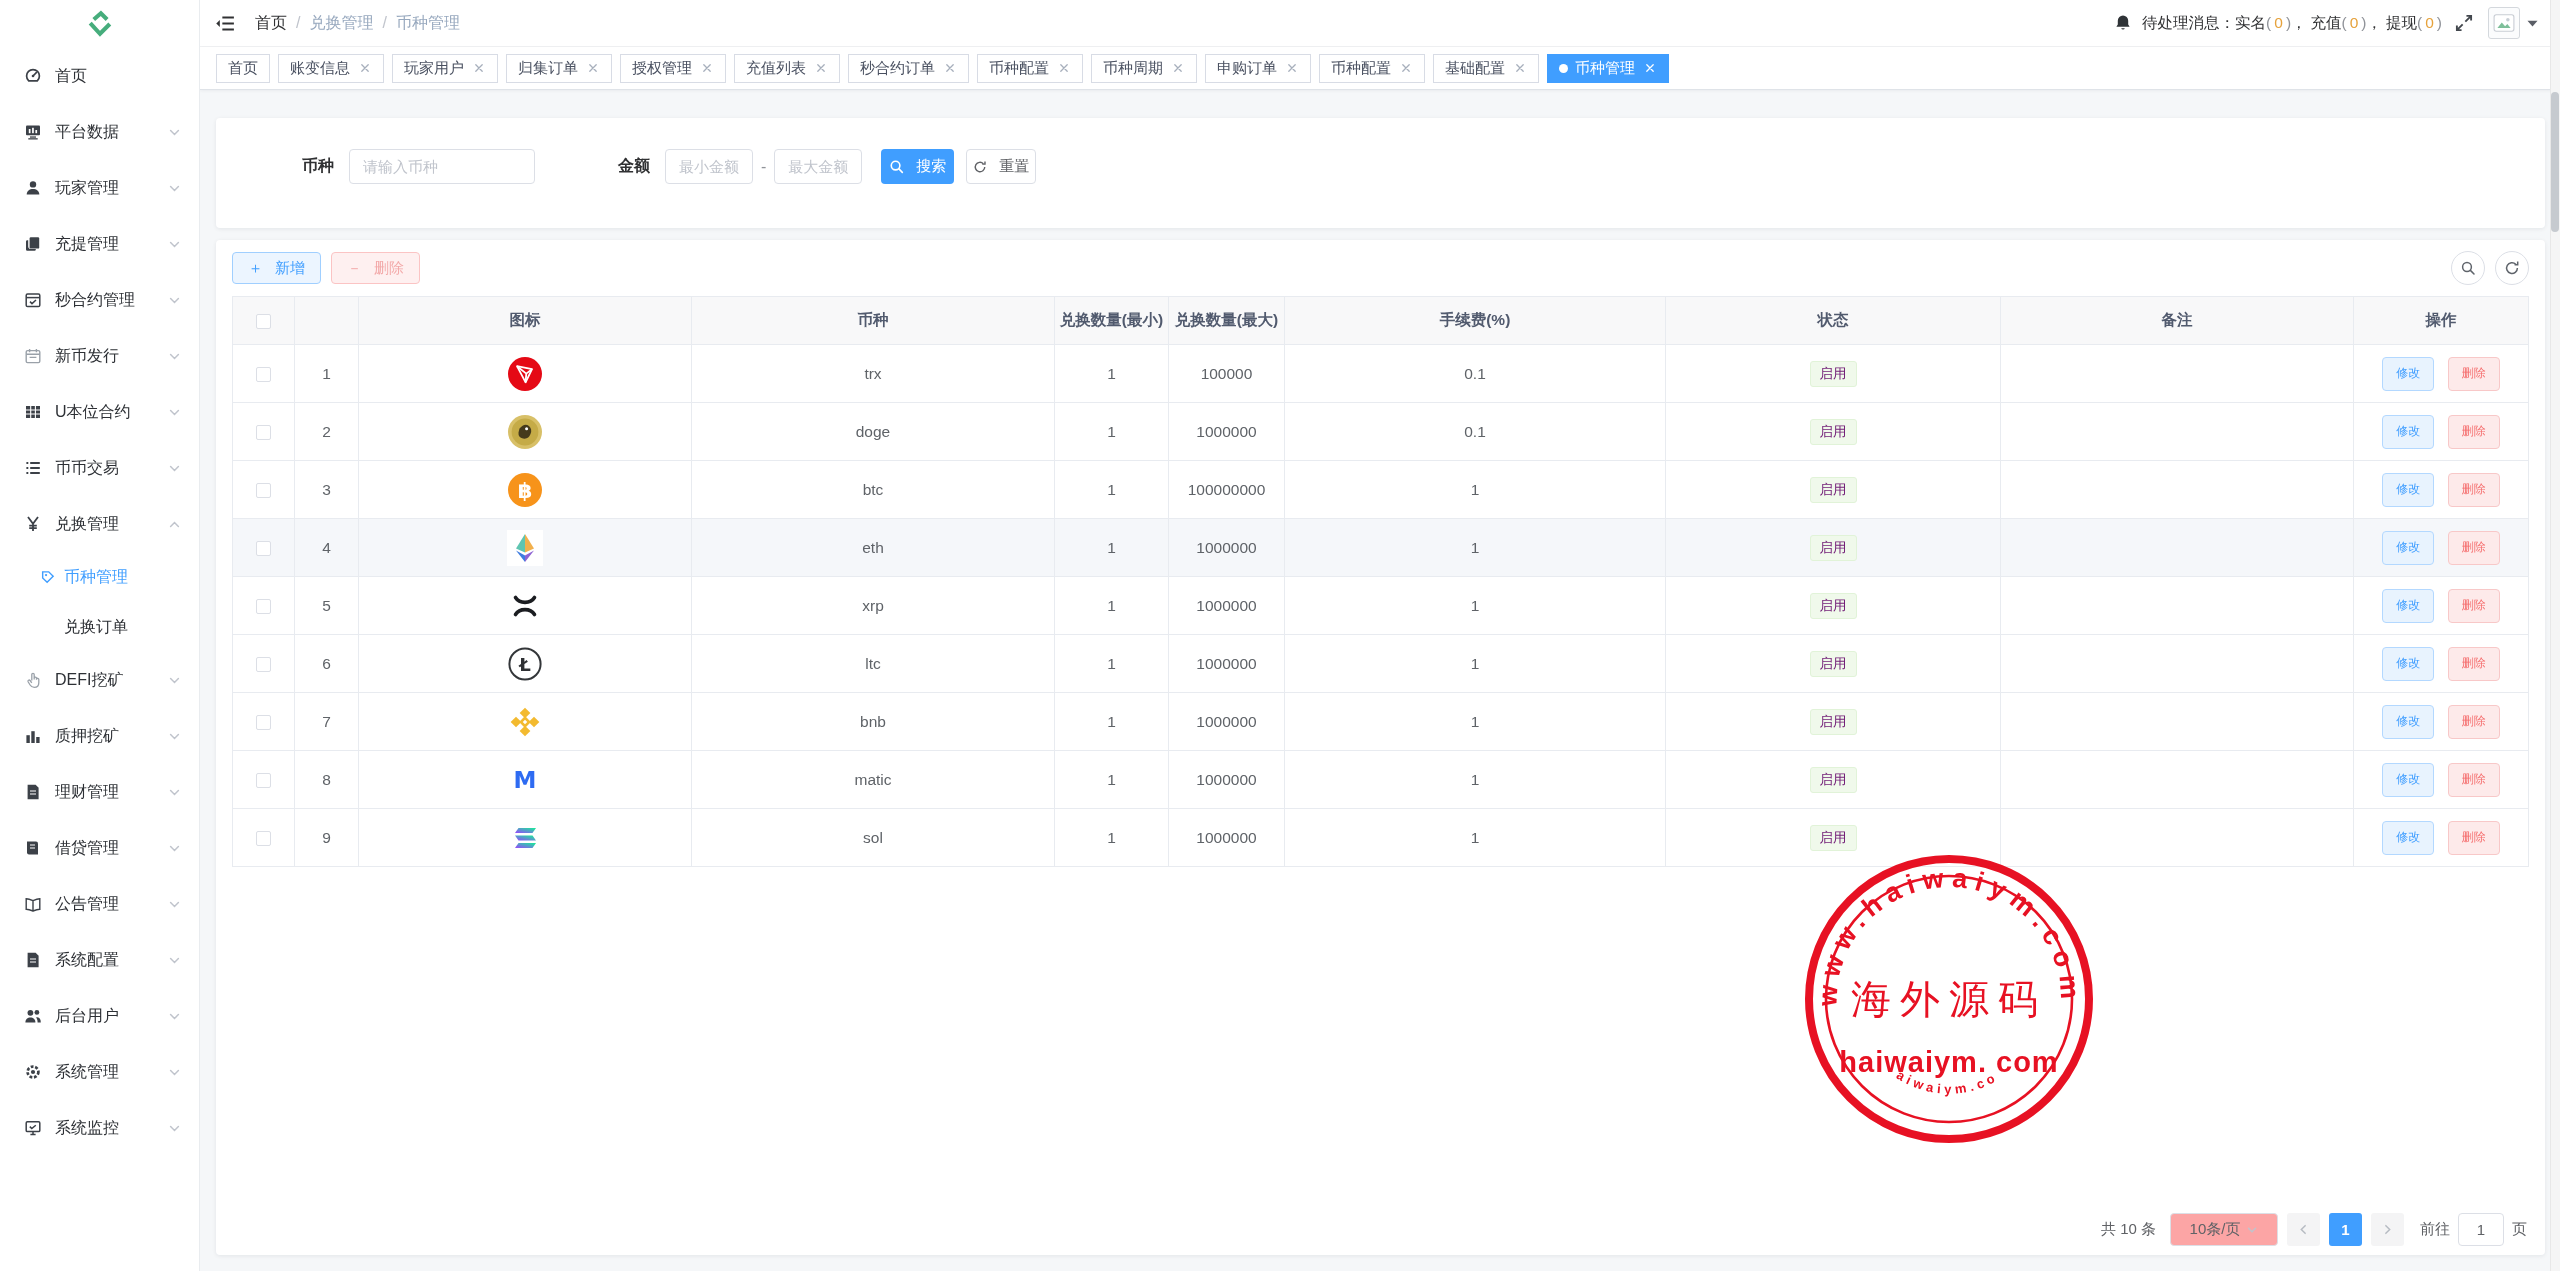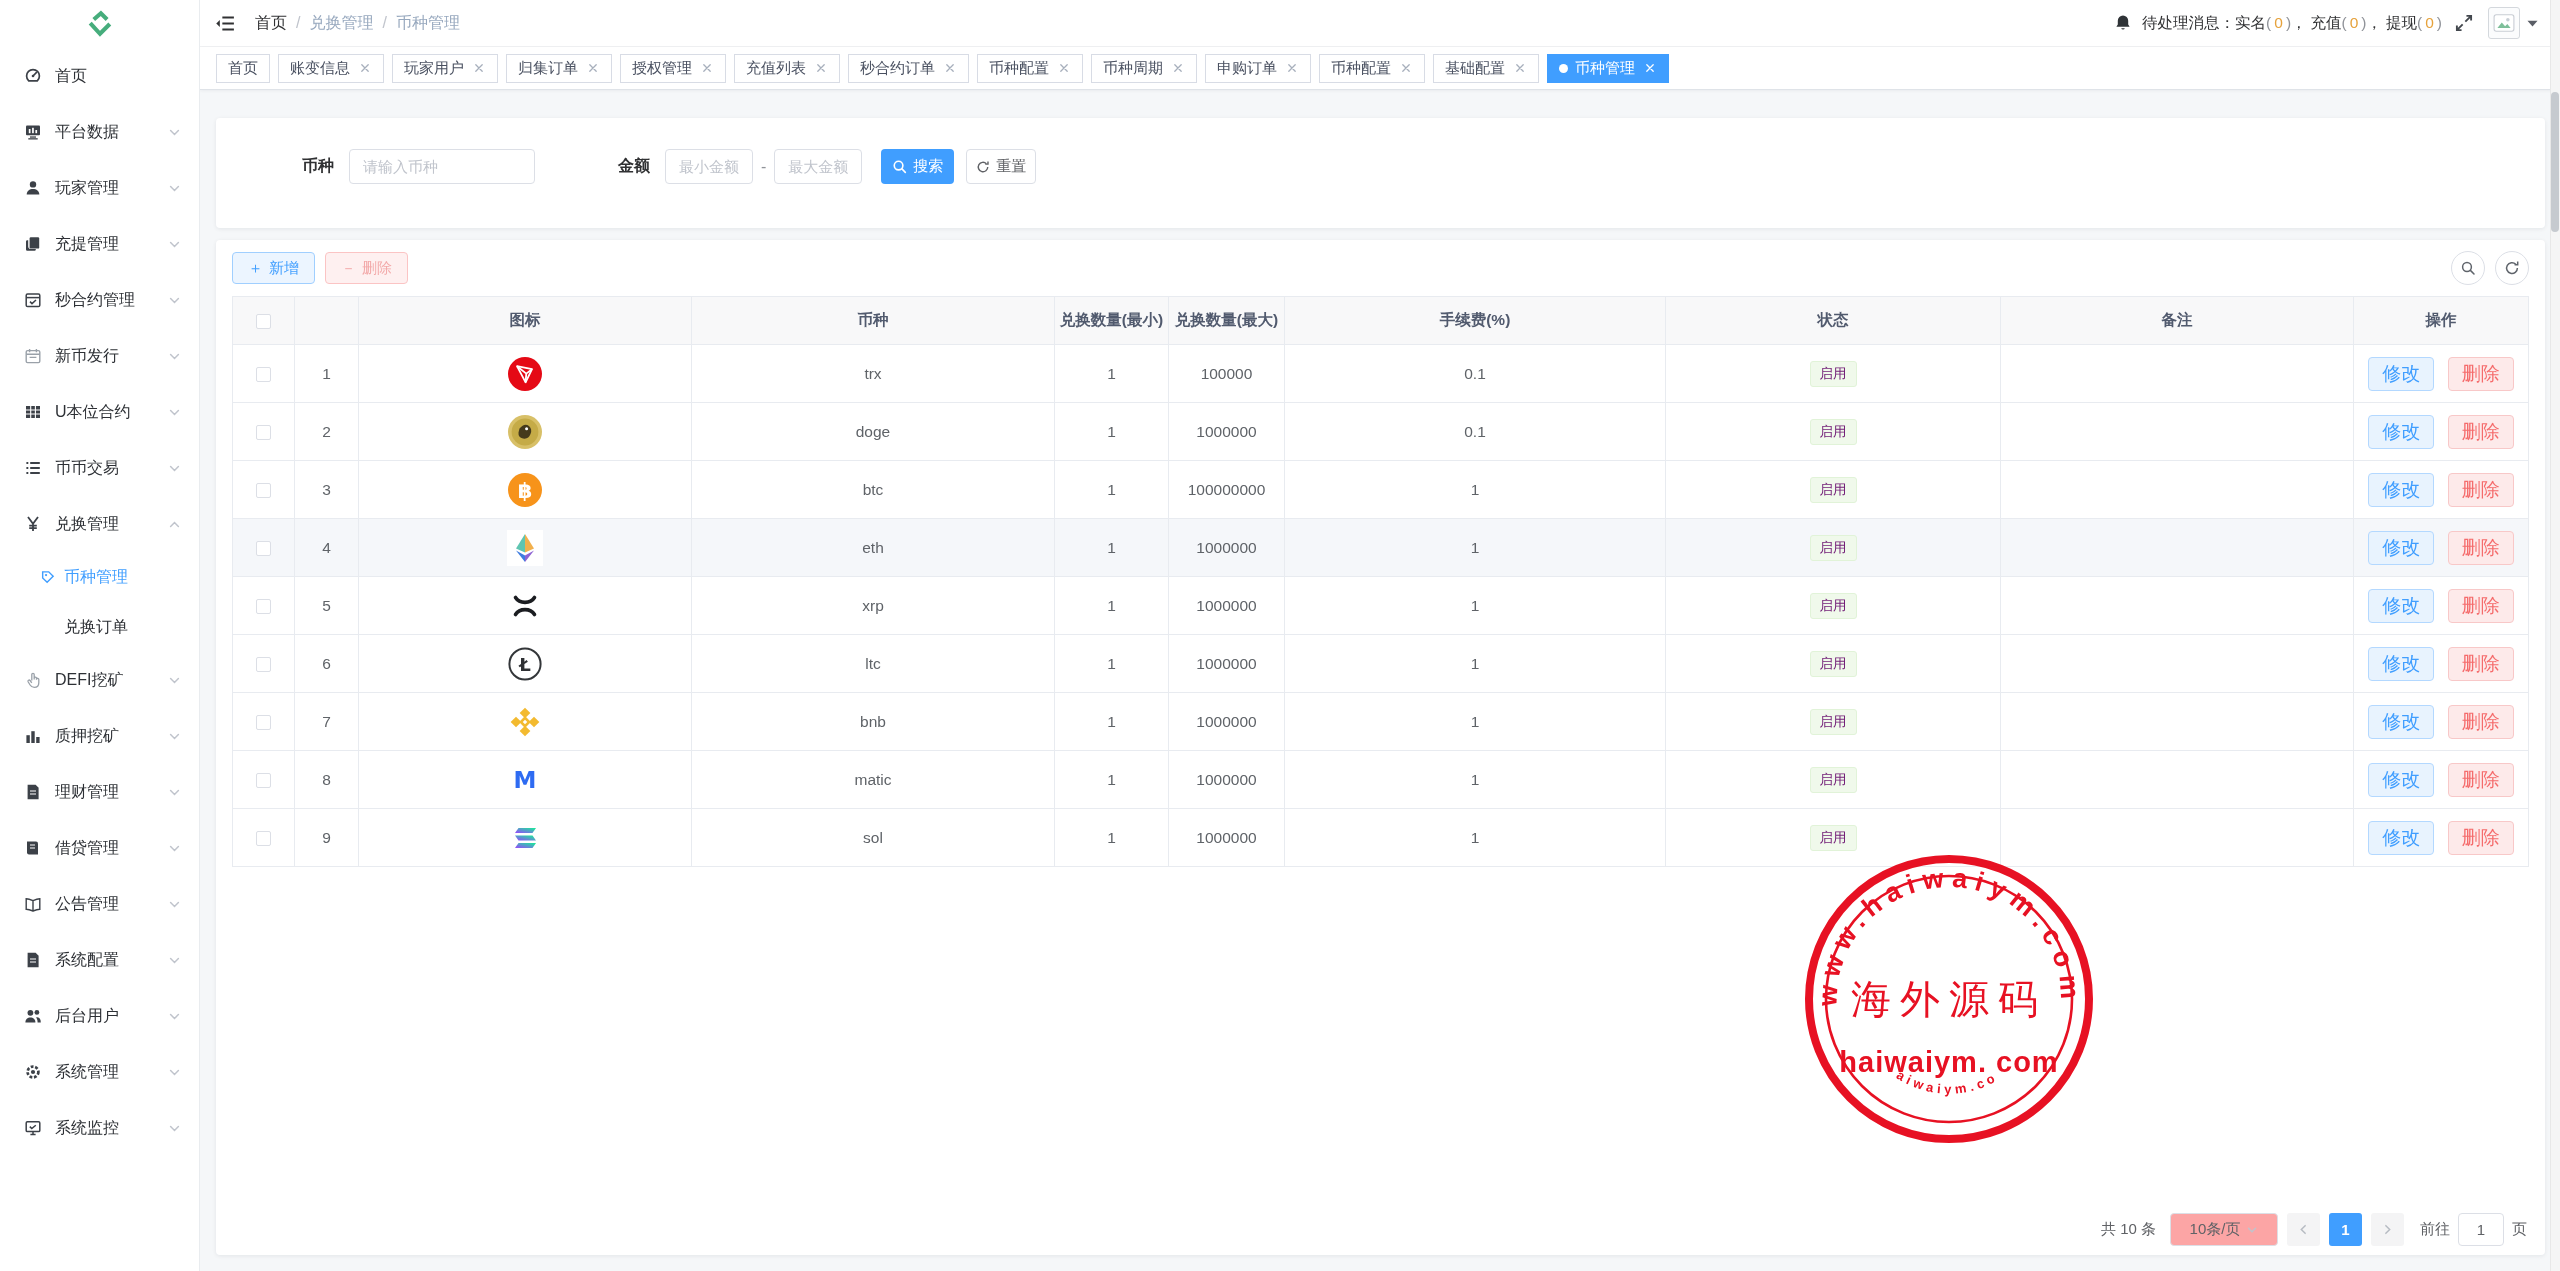--- a/index.html
+++ b/index.html
@@ -56,40 +56,40 @@
   .card-title{display:flex;align-items:center;font-size:17px;font-weight:bold;color:#17233d}
   .title-bar{width:5px;height:17px;border-radius:2px;background:#409EFF;margin-right:9px}
   .search-form{display:flex;align-items:center;margin-top:16px;padding-left:68px;font-size:16px}
   .search-form .f-label{font-weight:bold;color:#303133;margin-right:15px}
   .inp{height:35px;border:1px solid #dcdfe6;border-radius:4px;padding:0 13px;font-size:15px;color:#606266;background:#fff;outline:none;font-family:inherit}
   .inp::placeholder{color:#c0c4cc}
   .inp.coin{width:186px}
   .inp.small{width:88px;text-align:center}
   .amount-label{margin-left:83px}
   .dash{color:#909399;margin:0 8px}
-  .btn{display:inline-flex;align-items:center;justify-content:center;gap:6px;height:35px;border-radius:4px;font-size:15px;cursor:pointer;border:1px solid transparent;font-family:inherit}
+  .btn{display:inline-flex;align-items:center;justify-content:center;gap:12px;height:35px;border-radius:4px;font-size:15px;cursor:pointer;border:1px solid transparent;font-family:inherit}
   .btn-search{width:73px;background:#409EFF;color:#fff;margin-left:19px}
   .btn-reset{width:70px;background:#fff;border-color:#dcdfe6;color:#606266;margin-left:12px}
 
   .table-card{margin-top:12px;height:1015px;padding:12px 16px;position:relative}
   .table-toolbar{display:flex;align-items:center;height:32px}
   .btn-add{padding:0 15px;height:32px;background:#ecf5ff;border-color:#a0cfff;color:#409EFF}
   .btn-del{padding:0 15px;height:32px;background:#fef0f0;border-color:#fbc4c4;color:#f3a9a9;margin-left:10px}
   .toolbar-right{margin-left:auto;display:flex;gap:10px}
   .circle-btn{width:34px;height:34px;border-radius:50%;border:1px solid #dcdfe6;background:#fff;color:#5f646b;display:flex;align-items:center;justify-content:center;cursor:pointer}
 
   table.grid{width:100%;border-collapse:collapse;table-layout:fixed;margin-top:12px;font-size:15.5px;color:#5f6368}
   table.grid th,table.grid td{border:1px solid #e8ebf0;text-align:center;vertical-align:middle;overflow:hidden}
   table.grid th{height:48px;background:#f8f8f9;color:#515a6e;font-weight:bold;font-size:15.5px}
   table.grid td{height:58px;background:#fff}
   tr.highlight td{background:#f5f7fa}
   .cb{display:inline-block;width:15px;height:15px;border:1px solid #dcdfe6;border-radius:2px;background:#fff;cursor:pointer;vertical-align:middle}
   .coin-ic{display:inline-flex;vertical-align:middle}
   .badge{display:inline-block;padding:3px 9px;font-size:13.5px;border-radius:3px;background:#f0f9eb;border:1px solid #e1f3d8;color:#701a75}
-  .op-btn{display:inline-flex;align-items:center;height:31px;padding:16px 13px;border-radius:4px;font-size:19px;cursor:pointer}
+  .op-btn{display:inline-flex;align-items:center;height:31px;padding:16px 13px;border-radius:4px;font-size:12px;cursor:pointer}
   .op-edit{background:#e8f3fe;border:1px solid #b3d8ff;color:#409EFF;margin-right:9px}
   .op-del{background:#fdeaea;border:1px solid #f8c8c8;color:#f56c6c}
 
   
   .pagination{position:absolute;right:18px;bottom:9px;display:flex;align-items:center;font-size:15px;color:#606266}
   .pg-total{margin-right:14px}
   .pg-size{width:108px;height:33px;border:1px solid #dcdfe6;border-radius:4px;display:flex;align-items:center;justify-content:center;gap:6px;color:#606266;cursor:pointer;background:#fca5a5}
   .pg-size .sel-caret{color:#c0c4cc}
   .pg-btn{width:33px;height:33px;border-radius:3px;background:#f4f4f5;color:#b6bbc2;display:flex;align-items:center;justify-content:center;margin-left:9px;cursor:pointer;font-size:16px}
   .pg-cur{width:33px;height:33px;border-radius:3px;background:#409EFF;color:#fff;display:flex;align-items:center;justify-content:center;margin-left:9px;font-weight:bold;cursor:pointer}

